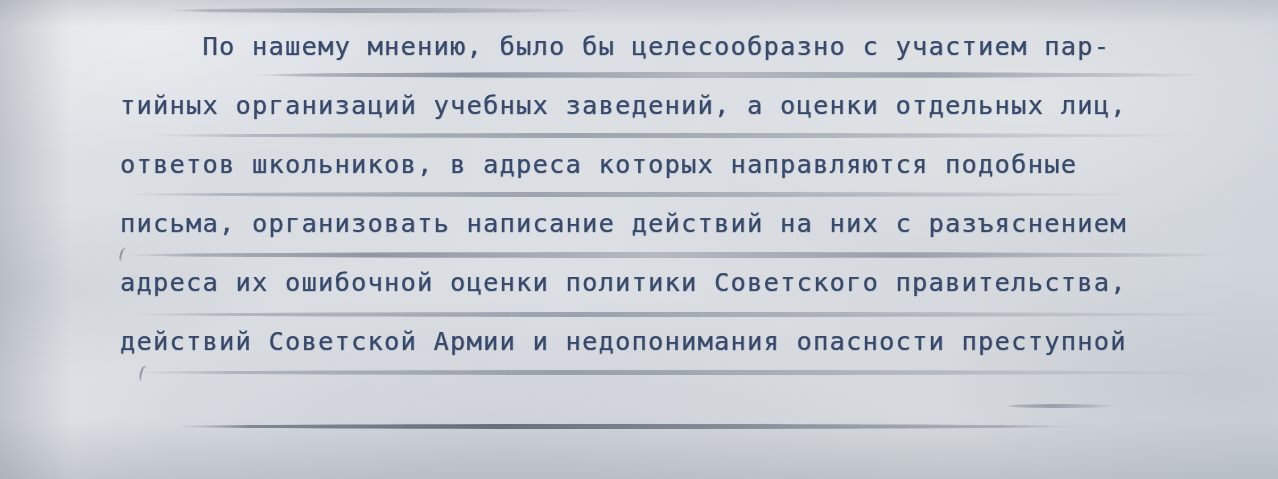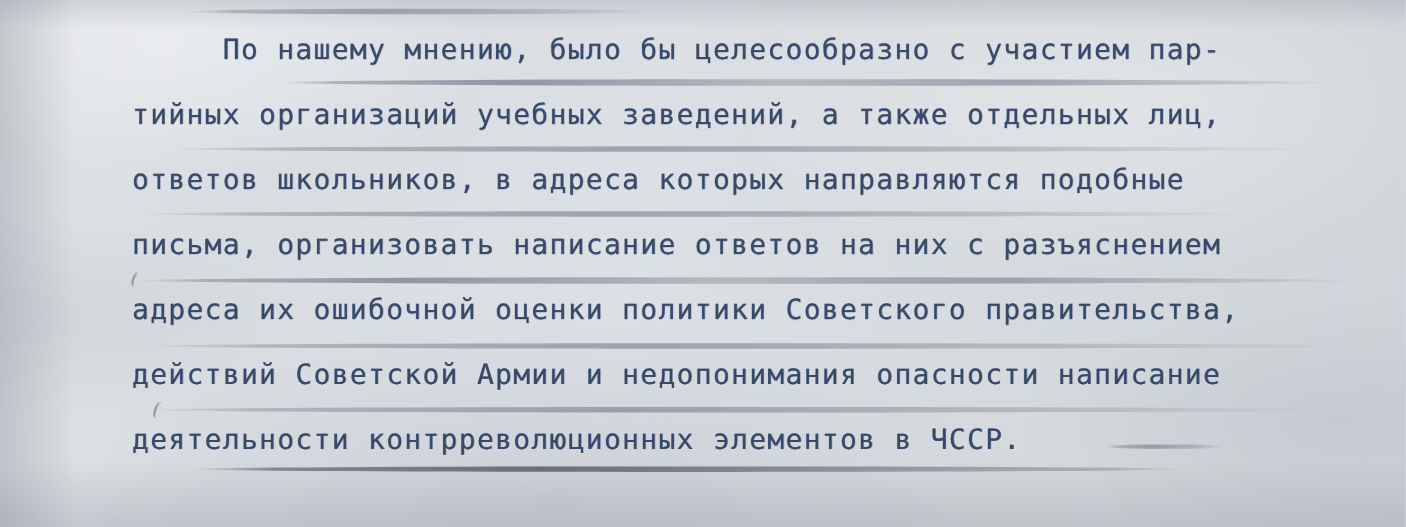--- a/index.html
+++ b/index.html
@@ -138,31 +138,30 @@
 <body>
 
 <div id="document-page">
 
   <div id="paper-texture"></div>
 
   <div id="typed-text-block">
 
     <div class="typed-line" style="left:120px; top:34px;">     По нашему мнению, было бы целесообразно с участием пар-</div>
 
-    <div class="typed-line" style="left:120px; top:93px;">тийных организаций учебных заведений, а также отдельных лиц,</div>
+    <div class="typed-line" style="left:120px; top:93px;">тийных организаций учебных заведений, а оценки отдельных лиц,</div>
 
     <div class="typed-line" style="left:120px; top:152px;">ответов школьников, в адреса которых направляются подобные</div>
 
-    <div class="typed-line" style="left:120px; top:211px;">письма, организовать написание ответов на них с разъяснением</div>
+    <div class="typed-line" style="left:120px; top:211px;">письма, организовать написание действий на них с разъяснением</div>
 
     <div class="typed-line" style="left:120px; top:270px;">адреса их ошибочной оценки политики Советского правительства,</div>
 
-    <div class="typed-line" style="left:120px; top:329px;">действий Советской Армии и недопонимания опасности написание</div>
+    <div class="typed-line" style="left:120px; top:329px;">действий Советской Армии и недопонимания опасности преступной</div>
 
-    <div class="typed-line" style="left:120px; top:388px;">деятельности контрреволюционных элементов в ЧССР.</div>
   </div>
 
   <div class="pencil-stroke thin" style="left:168px; top:8px; width:430px; height:5px;"></div>
 
   <div class="pencil-stroke" style="left:252px; top:72px; width:960px; height:6px;"></div>
 
   <div class="pencil-stroke thin" style="left:150px; top:133px; width:1050px; height:5px;"></div>
 
   <div class="pencil-stroke thin" style="left:126px; top:192px; width:1020px; height:5px;"></div>
 

